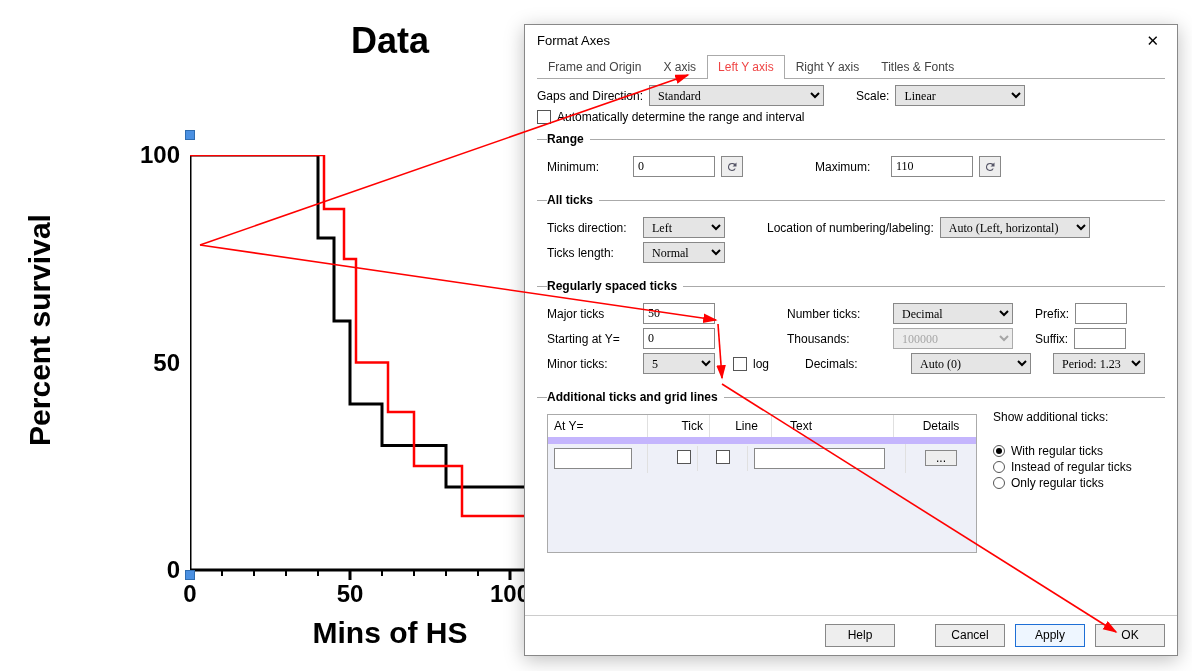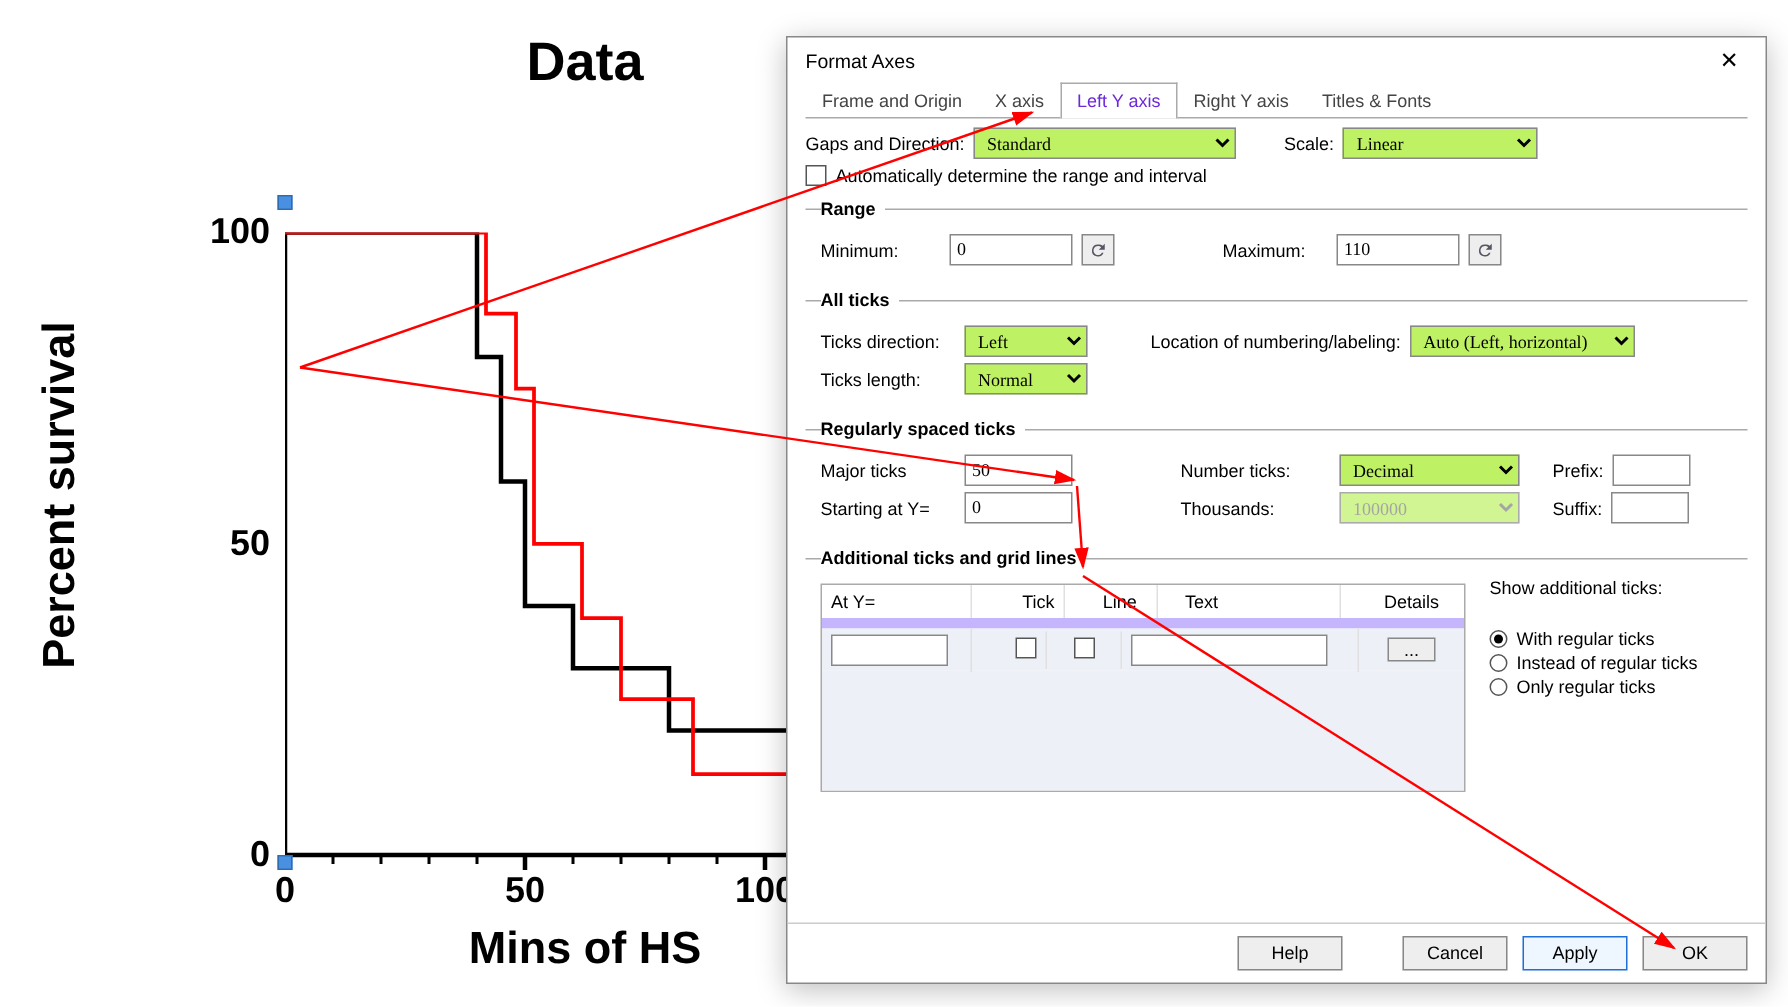--- a/index.html
+++ b/index.html
@@ -43,33 +43,33 @@
   .dlg-titlebar {
     display:flex; align-items:flex-end; justify-content:space-between;
     padding:8px 12px 6px 12px; font-size:13px;
   }
   .close-x { font-size:15px; line-height:1; padding:0 6px; cursor:default; }
   .dlg-body { flex:1; padding:0 12px 8px 12px; overflow:hidden; position:relative; }
 
   .tabbar { display:flex; gap:0; border-bottom:1px solid #aaa; margin-bottom:6px; }
   .tab {
     padding:4px 10px 5px 10px; border:1px solid transparent; border-bottom:none;
-    position:relative; top:1px; color:#6d28d9;
+    position:relative; top:1px; color:#ef4444;
   }
   .tab.active {
     border-color:#aaa; background:#fff; border-top:1px solid #aaa; border-right:1px solid #aaa; border-left:1px solid #aaa;
   }
   .tab:not(.active){ color:#444; }
 
   .row { display:flex; align-items:center; gap:6px; margin:4px 0; }
   .label { white-space:nowrap; }
   select,input[type=text]{
     font:12px "Segoe UI"; border:1px solid #888; background:#fff; height:21px; padding:1px 4px;
   }
-  select { background:#bef264; }
+  select { background:#e5e5e5; }
   .chk { width:14px; height:14px; border:1px solid #555; display:inline-block; vertical-align:middle; }
   fieldset {
     border:none; border-top:1px solid #aaa; padding:6px 0 4px 10px; margin-top:8px;
   }
   legend { font-weight:bold; padding:0 6px 0 0; font-size:12px; }
 
   .btn {
     min-width:70px; height:23px; border:1px solid #888; background:#eee; text-align:center;
     line-height:21px; font-size:12px; padding:0 10px;
   }
@@ -257,20 +257,32 @@
       <div class="row">
         <span class="label" style="width:90px">Starting at Y=</span>
         <input type="text" style="width: 72px;" value="0">
         <span style="width:60px"></span>
         <span class="label" style="width:100px">Thousands:</span>
         <select style="width:120px" disabled=""><option>100000</option></select>
         <span style="width:10px"></span>
         <span class="label">Suffix:</span>
         <input type="text" style="width: 52px;">
       </div>
+      <div class="row">
+        <span class="label" style="width:90px">Minor ticks:</span>
+        <select style="width:72px"><option>5</option></select>
+        <span style="width:6px"></span>
+        <span class="chk"></span>
+        <span class="label">log</span>
+        <span style="width:24px"></span>
+        <span class="label" style="width:100px">Decimals:</span>
+        <select style="width:120px"><option>Auto (0)</option></select>
+        <span style="width:10px"></span>
+        <select style="width:92px"><option>Period: 1.23</option></select>
+      </div>
     </fieldset>
 
     <fieldset>
       <legend>Additional ticks and grid lines</legend>
       <div style="display:flex; gap:16px; align-items:flex-start;">
         <div class="add-ticks-table">
           <div class="at-head">
             <div class="col-aty">At Y=</div>
             <div class="col-tick">Tick</div>
             <div class="col-line">Line</div>

